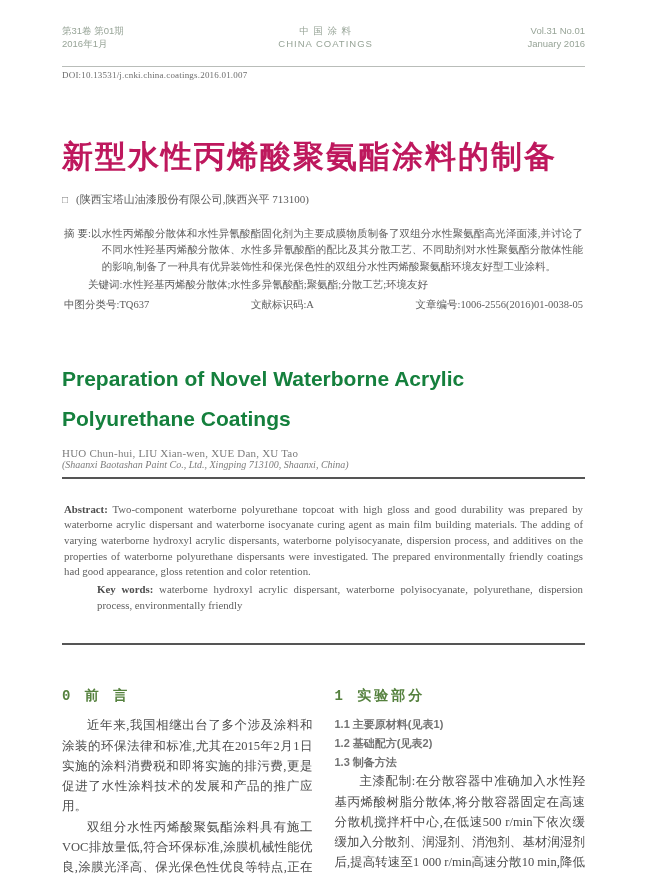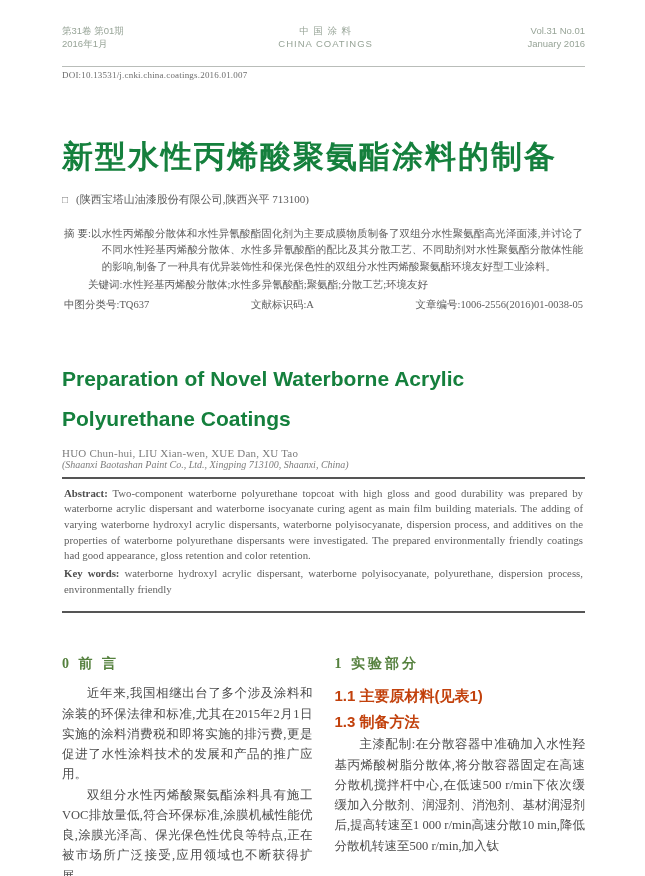--- a/index.html
+++ b/index.html
@@ -10,50 +10,50 @@
   
   .j-header { display:flex; justify-content:space-between; align-items:flex-start;
               font-family:"Liberation Sans","DejaVu Sans",sans-serif;
               font-size:9.5px; line-height:1.4; color:#97a497; border-bottom:1.5px solid #b9bdb9; padding-bottom:15px; }
   .jh-center { text-align:center; letter-spacing:1px; }
   .jh-right { text-align:right; }
   .doi { font-size:9px; color:#6d6d6d; margin-top:3px; letter-spacing:.2px; }
 
   
   .cn-title { margin-top:56px; font-family:"Liberation Sans","DejaVu Sans",sans-serif;
-              font-size:31px; font-weight:bold; letter-spacing:2px; color:#15803d; }
+              font-size:31px; font-weight:bold; letter-spacing:2px; color:#be185d; }
   .authors-cn { display:flex; margin-top:14px; font-size:11px; color:#5a5a5a; line-height:1.45; }
   .authors-cn .marker { margin-right:8px; color:#7a7a7a; font-size:10px; padding-top:1px; }
   .thick-rule { height:3px; background:#454545; margin-top:10px; }
 
   
   .abstract-cn { padding:8px 2px 2px 2px; font-size:10.5px; line-height:1.58; color:#5c5c5c; }
   .abstract-cn .hang { padding-left:3.6em; text-indent:-3.6em; text-align:justify; }
   .abstract-cn .lbl { color:#565656; }
   .abstract-cn .kw { margin-top:2px;margin-left:24px; }
   .meta-row { display:flex; justify-content:space-between; margin-top:3px; }
 
   
   .en-block { margin-top:44px; }
   .en-title { font-family:"Liberation Sans","DejaVu Sans",sans-serif; font-size:21px; line-height:1.9;
               font-weight:bold; color:#15803d; }
   .en-authors { margin-top:8px; font-size:11px; color:#7c7c7c; letter-spacing:.2px; }
   .en-affil { font-size:10px; font-style:italic; color:#7c7c7c; }
   .thin-rule { height:1.5px; background:#555; margin-top:7px; }
-  .abstract-en { padding:7px 2px; font-size:10.8px; line-height:1.45; color:#606060; text-align:justify; }
+  .abstract-en { padding:23px 2px; font-size:10.8px; line-height:1.45; color:#606060; text-align:justify; }
   .abstract-en .lbl { font-weight:bold; color:#4e4e4e; }
-  .abstract-en .kw { margin-top:2px; }
+  .abstract-en .kw { margin-top:2px;margin-left:33px; }
 
   
   .columns { display:flex; gap:22px; margin-top:40px; flex:0 0 auto; }
   .col { flex:1 1 0; font-size:12.5px; line-height:1.62; text-align:justify; color:#4c4c4c; }
-  .sec-title { font-family:Liberation Serif, serif; font-size:14px; font-weight:bold;
+  .sec-title { font-family:Liberation Mono, monospace; font-size:14px; font-weight:bold;
                color:#55813e; letter-spacing:3px; margin-bottom:8px; }
   .col p.indent { text-indent:2em; }
-  .subsec { font-family:"Liberation Sans","DejaVu Sans",sans-serif; font-size:15px; font-weight:bold; color:#c2410c; line-height:1.7; }
+  .subsec { font-family:"Liberation Sans","DejaVu Sans",sans-serif; font-size:11px; font-weight:bold; color:#737373; line-height:1.7; }
 </style>
 </head>
 <body>
 
 <div class="page">
 
   <header class="j-header">
     <div class="jh-left">
       <div>第31卷 第01期</div>
       <div>2016年1月</div>
@@ -106,18 +106,19 @@
   <div class="columns">
     <div class="col">
       <div class="sec-title">0  前  言</div>
       <p class="indent">近年来,我国相继出台了多个涉及涂料和涂装的环保法律和标准,尤其在2015年2月1日实施的涂料消费税和即将实施的排污费,更是促进了水性涂料技术的发展和产品的推广应用。</p>
       <p class="indent">双组分水性丙烯酸聚氨酯涂料具有施工VOC排放量低,符合环保标准,涂膜机械性能优良,涂膜光泽高、保光保色性优良等特点,正在被市场所广泛接受,应用领域也不断获得扩展。</p>
 
     </div>
     <div class="col">
       <div class="sec-title">1  实验部分</div>
       <div class="subsec">1.1  主要原材料(见表1)</div>
+      <div class="subsec">1.2  基础配方(见表2)</div>
       <div class="subsec">1.3  制备方法</div>
       <p class="indent">主漆配制:在分散容器中准确加入水性羟基丙烯酸树脂分散体,将分散容器固定在高速分散机搅拌杆中心,在低速500 r/min下依次缓缓加入分散剂、润湿剂、消泡剂、基材润湿剂后,提高转速至1 000 r/min高速分散10 min,降低分散机转速至500 r/min,加入钛</p>
     </div>
   </div>
 
 </div>
 
 </body></html>

